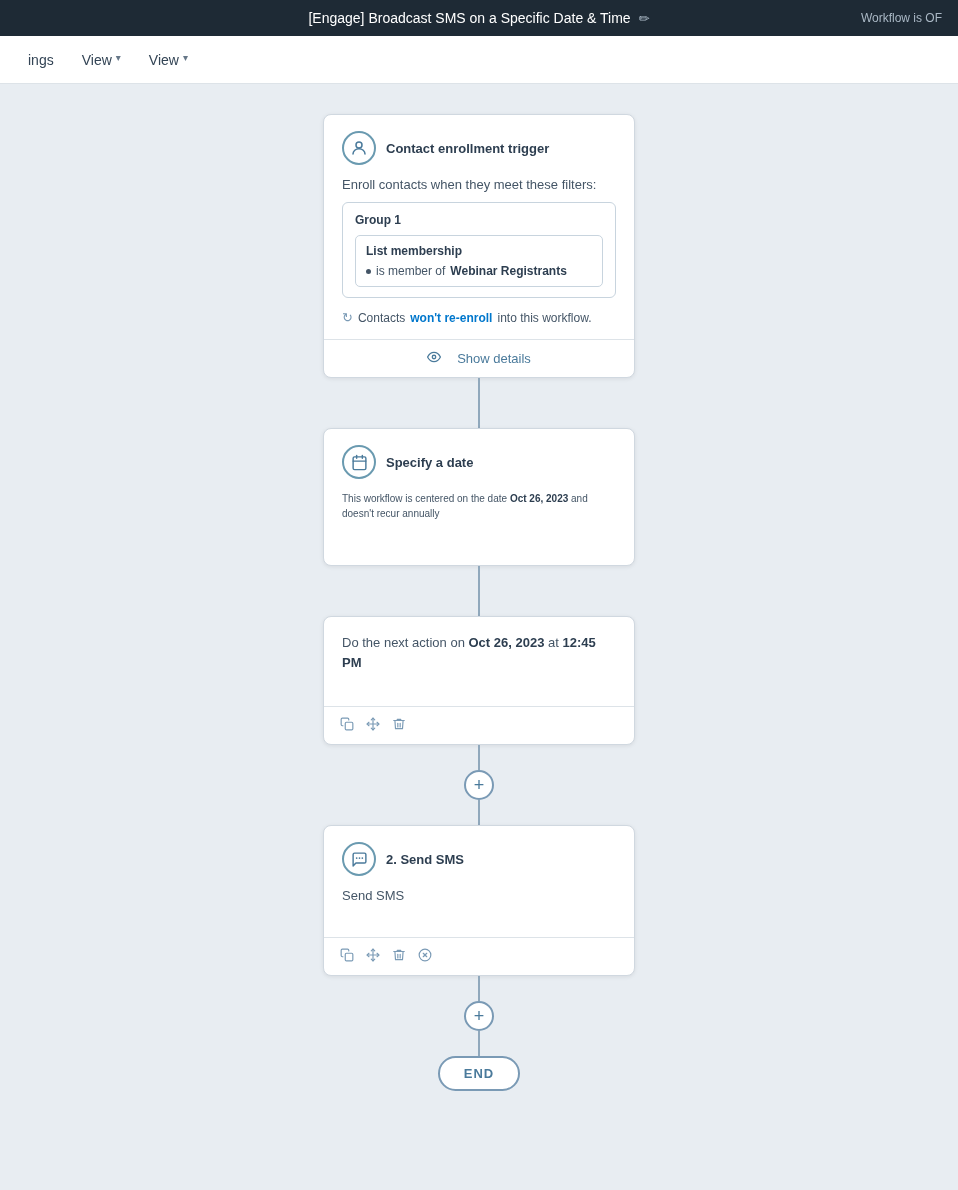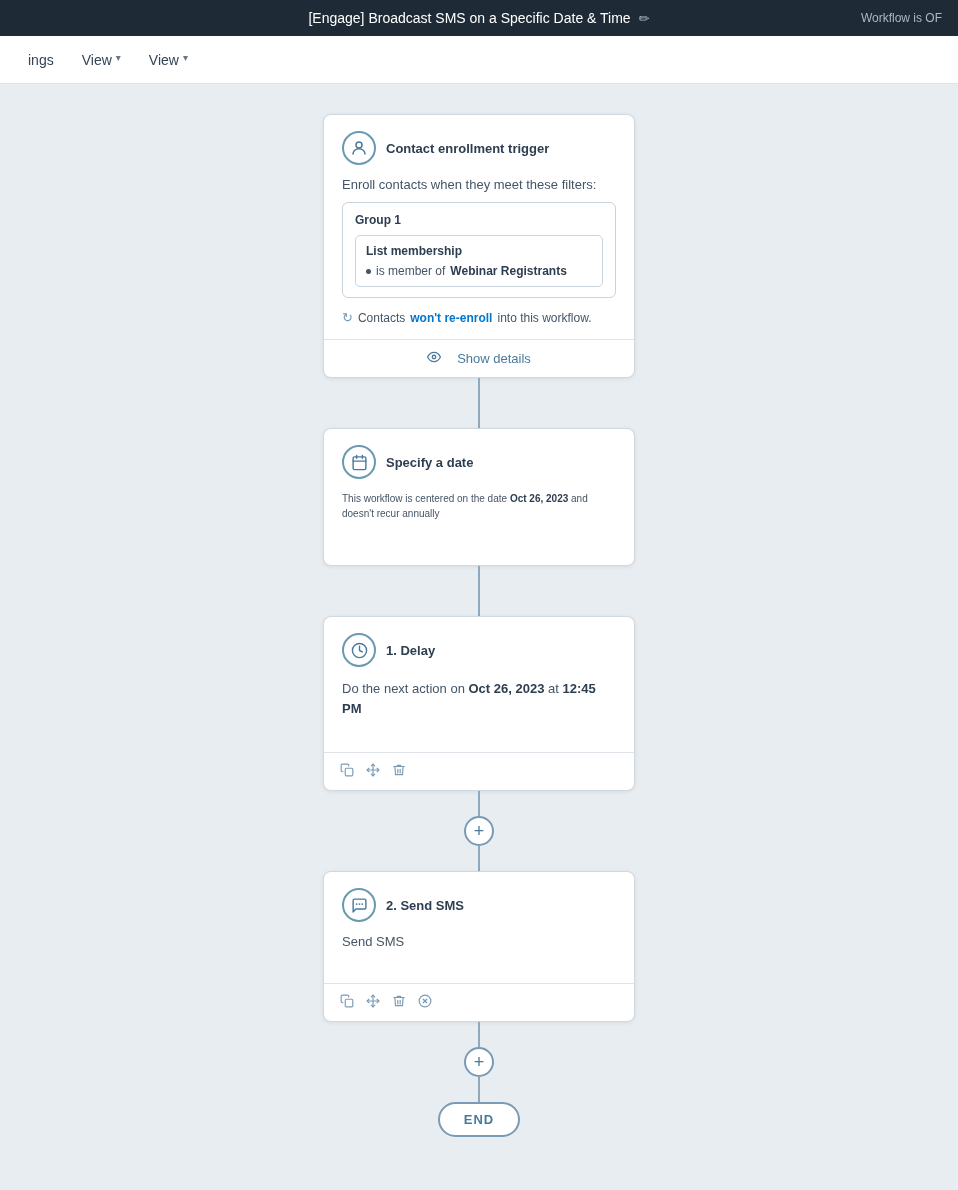--- a/index.html
+++ b/index.html
@@ -359,29 +359,20 @@
         <span>and doesn't recur annually</span>
       </div>
     </div>
     <div style="height:30px;"></div>
   </div>
 
   <div class="connector"></div>
 
   <div class="wf-card">
     <div class="wf-card-body">
-      <div class="wf-card-header">
-        <div class="wf-icon-circle">
-          <svg width="17" height="17" viewBox="0 0 24 24" fill="none" stroke="#4a7a9b" stroke-width="2" stroke-linecap="round" stroke-linejoin="round">
-            <circle cx="12" cy="12" r="10"></circle>
-            <path d="M12 6v6l4 2"></path>
-          </svg>
-        </div>
-        <span class="wf-card-title">1. Delay</span>
-      </div>
       <div style="font-size:13px;color:#445566;line-height:1.5;">
         <span>Do the next action on</span>
         <span> </span>
         <strong style="color:#2d3e50;">Oct 26, 2023</strong>
         <span> </span>
         <span>at</span>
         <span> </span>
         <strong style="color:#2d3e50;">12:45 PM</strong>
       </div>
     </div>

